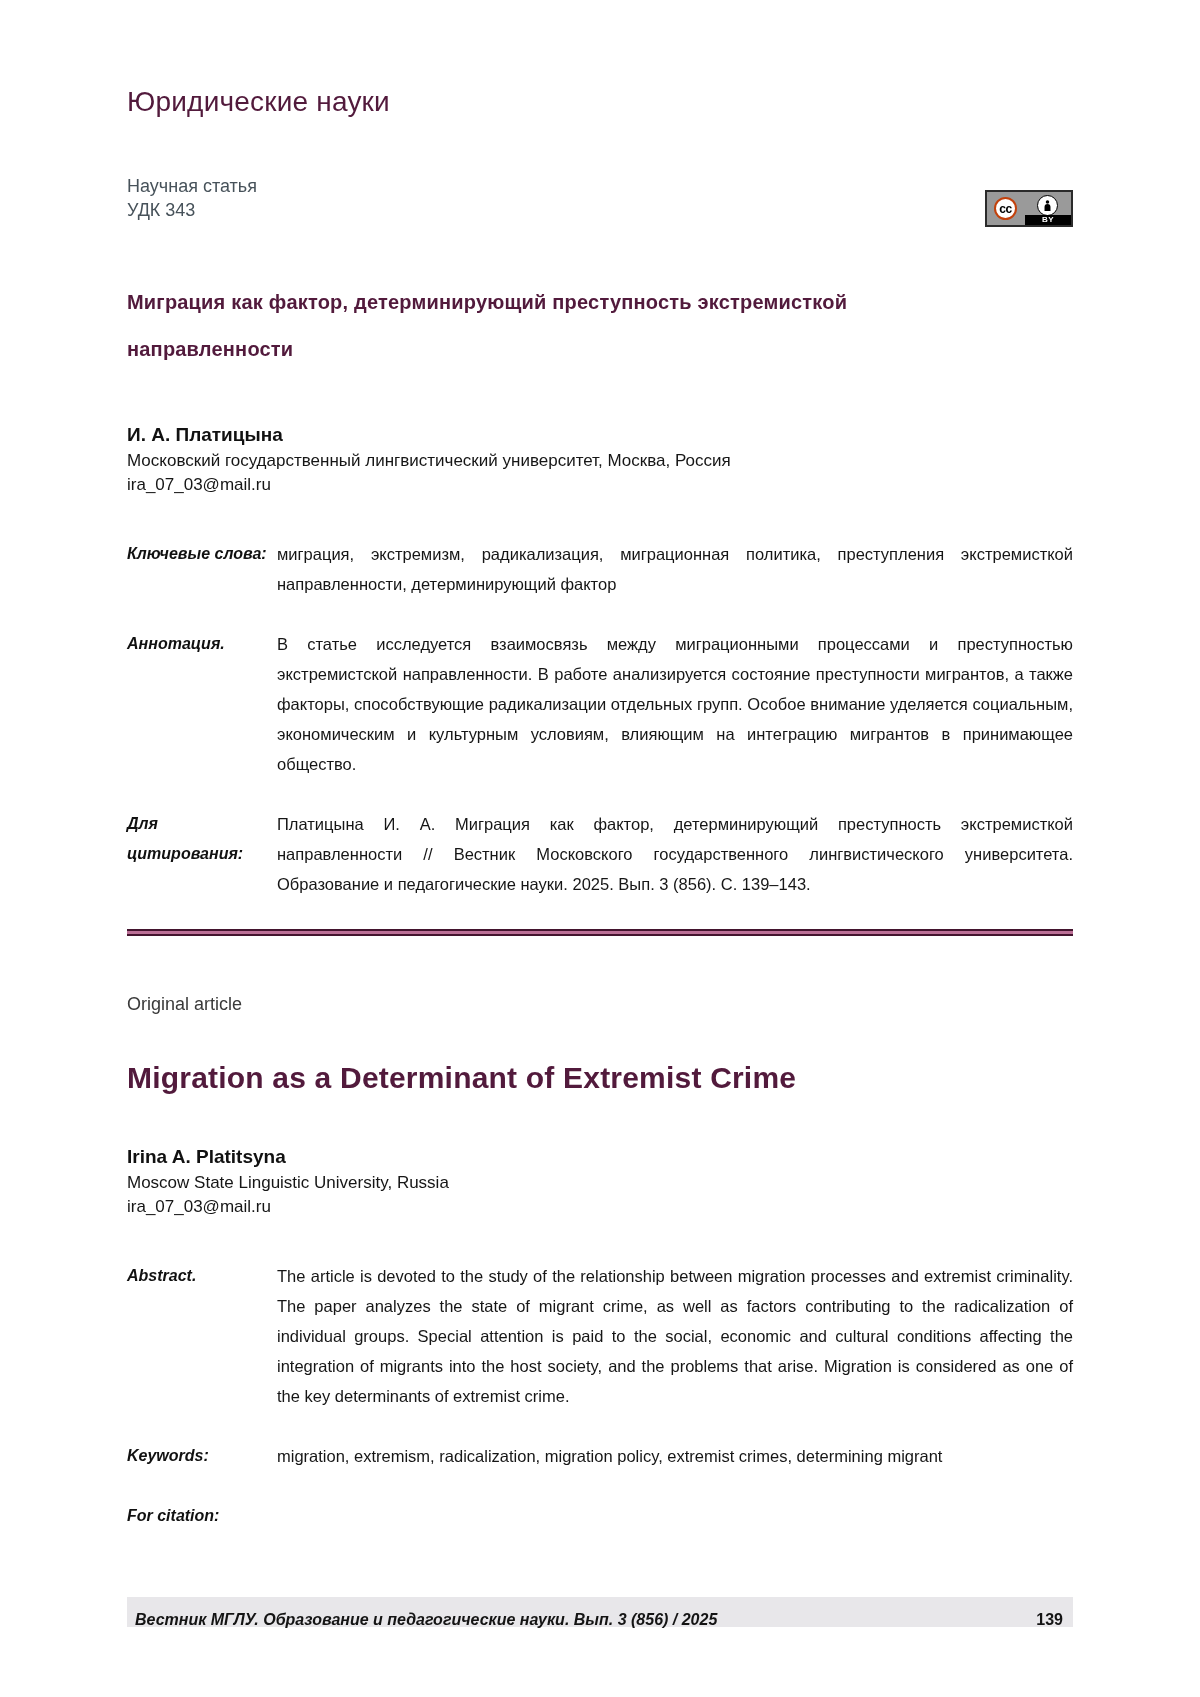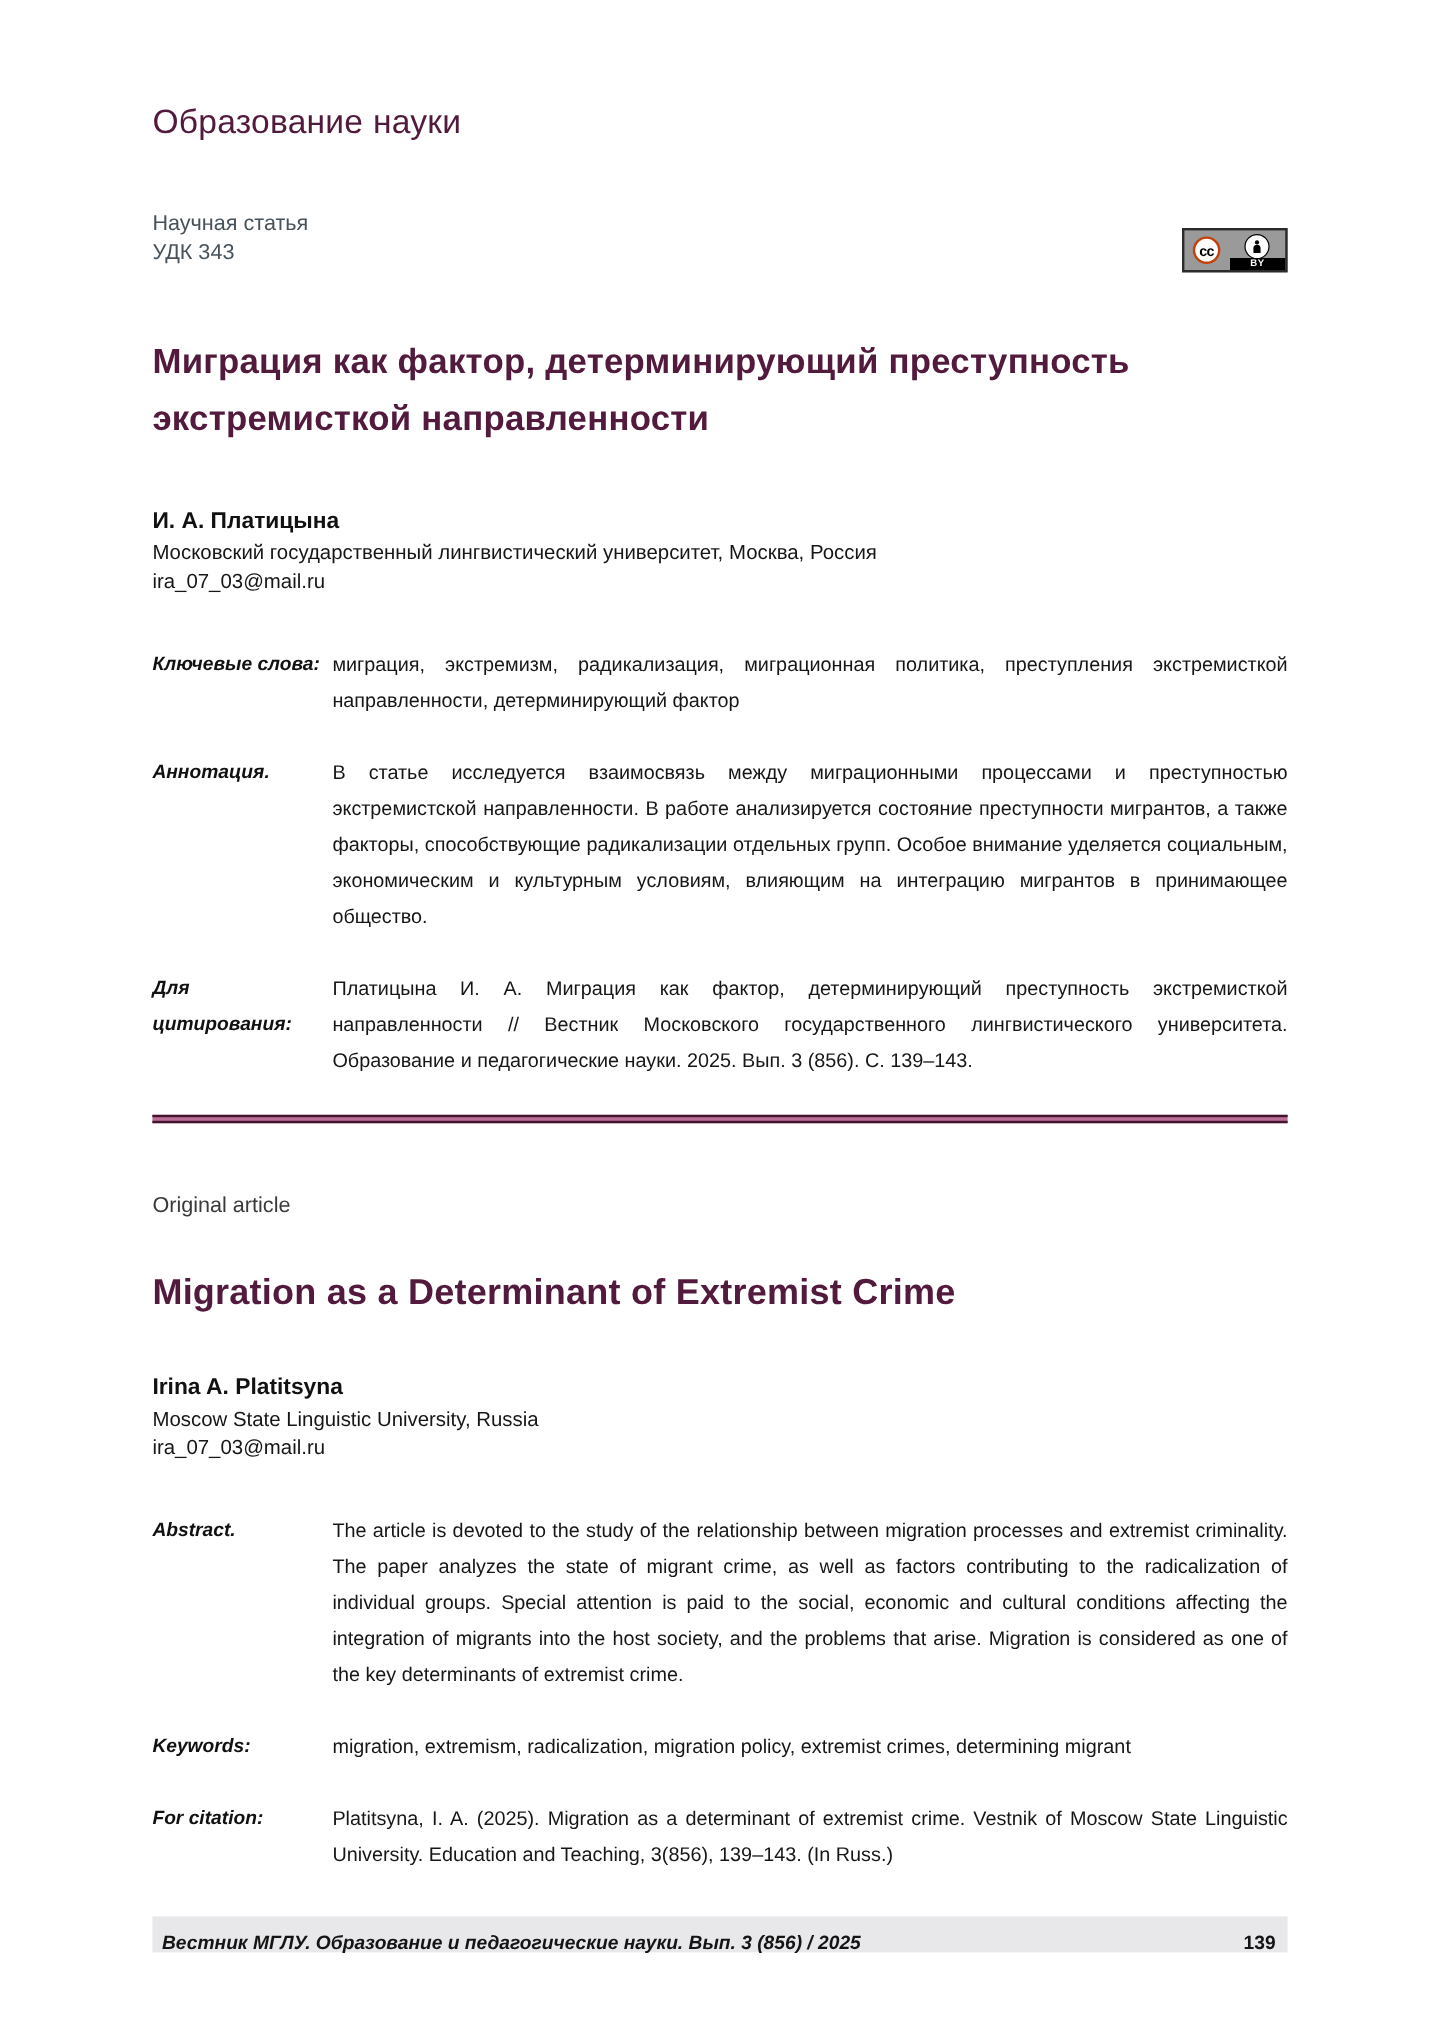--- a/index.html
+++ b/index.html
@@ -70,21 +70,21 @@
     background: #000000;
     color: #ffffff;
     font-size: 8px;
     font-weight: bold;
     line-height: 10px;
     text-align: center;
     letter-spacing: 0.5px;
   }
   .article-title-ru {
     margin-top: 52px;
-    font-size: 29px;
+    font-size: 20px;
     line-height: 47px;
     font-weight: bold;
     color: #521a3c;
     letter-spacing: 0.2px;
     max-width: 880px;
   }
   .author-block { margin-top: 50px; font-size: 17px; line-height: 24px; }
   .author-name { font-size: 19px; font-weight: bold; color: #111; margin-bottom: 2px; }
   .author-affiliation, .author-email { color: #161616; }
   .meta { margin-top: 42px; }
@@ -142,21 +142,21 @@
     font-weight: bold;
     color: #141414;
   }
 </style>
 </head>
 <body>
 
 <div class="page">
   <div class="content">
 
-    <div class="section-heading">Образование науки</div>
+    <div class="section-heading">Юридические науки</div>
 
     <div class="type-row">
       <div class="type-block">
         <div>Научная статья</div>
         <div>УДК 343</div>
       </div>
       <div class="cc-badge">
         <div class="cc-circle">cc</div>
         <div class="by-circle">
           <svg viewBox="0 0 24 24" aria-hidden="true">
@@ -207,21 +207,20 @@
       <div class="meta-row">
         <div class="meta-label">Abstract.</div>
         <div class="meta-text">The article is devoted to the study of the relationship between migration processes and extremist criminality.  The paper analyzes the state of migrant crime, as well as factors contributing to the radicalization of individual groups. Special attention is paid to the social, economic and cultural conditions affecting the integration of migrants into the host society, and the problems that arise. Migration is considered as one of the key determinants of extremist crime.</div>
       </div>
       <div class="meta-row">
         <div class="meta-label">Keywords:</div>
         <div class="meta-text">migration, extremism, radicalization, migration policy, extremist crimes, determining migrant</div>
       </div>
       <div class="meta-row">
         <div class="meta-label">For citation:</div>
-        <div class="meta-text">Platitsyna, I. A. (2025). Migration as a determinant of extremist crime. Vestnik of Moscow State Linguistic University. Education and Teaching, 3(856), 139–143. (In Russ.)</div>
       </div>
     </div>
 
   </div>
 
   <div class="footer-bar">
     <div class="footer-journal">Вестник МГЛУ. Образование и педагогические науки. Вып. 3 (856) / 2025</div>
     <div class="footer-page">139</div>
   </div>
 </div>

